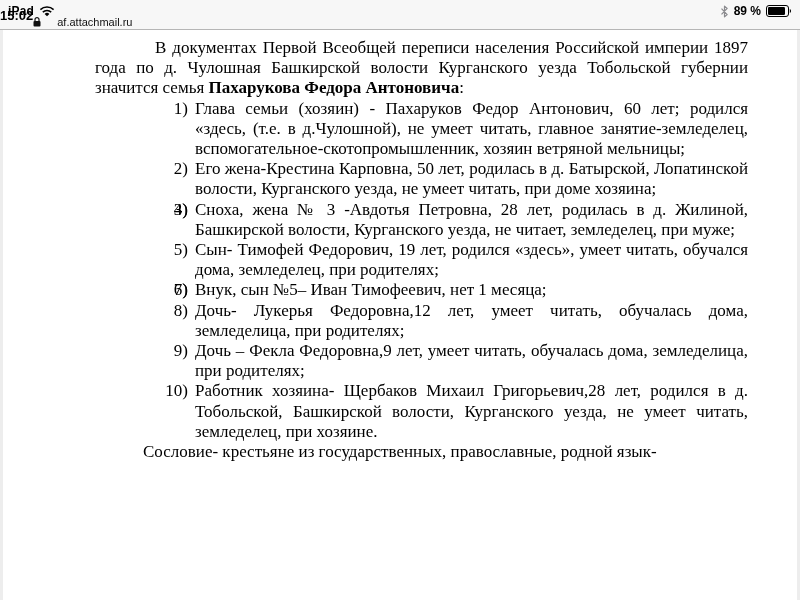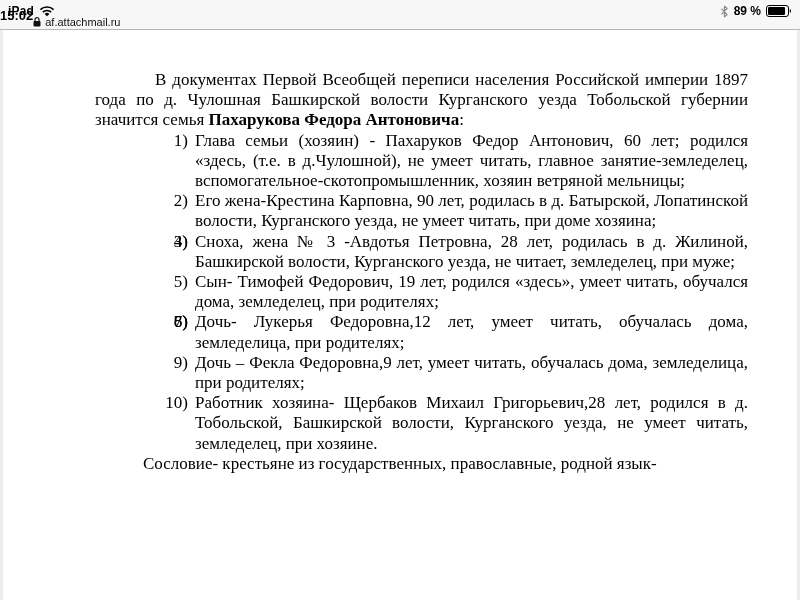--- a/index.html
+++ b/index.html
@@ -28,39 +28,38 @@
     position: absolute; left: 8px; top: 4px;
     display: flex; align-items: center; gap: 5px;
     font-weight: 700; font-size: 12px; letter-spacing: .2px;
   }
   .sb-center {
     position: absolute; left: 0; right: 0; top: 0;
     display: flex; flex-direction: row; align-items: center;
   }
   .sb-time { font-weight: 700; font-size: 13px; margin-top: 2px; }
   .sb-url-row {
-    display: flex; align-items: center; gap: 4px;
+    display: flex; align-items: center; gap: 16px;
     font-size: 11px; color: #111; margin-top: 16px;
   }
   .sb-right {
     position: absolute; right: 8px; top: 4px;
     display: flex; align-items: center; gap: 5px;
     font-weight: 700; font-size: 12px;
   }
   .icon svg { display: block; }
 
   
   .battery { display: flex; align-items: center; }
 
   
   .doc {
     padding: 8px 52px 0 95px;
     font-size: 17px; line-height: 20.2px;
     text-align: justify;
-    margin-top: 32px;
   }
   .doc p { margin: 0; }
   .intro { text-indent: 60px; }
   .intro b { font-weight: 700; }
   .list-item { position: relative; padding-left: 100px; }
   .list-item .num {
     position: absolute; left: 0; top: 0; width: 93px;
     text-align: right; text-indent: 0;
   }
   .footer-line { text-indent: 48px; }
@@ -111,25 +110,25 @@
 </div>
 
 <div class="page-edge left"></div>
 <div class="page-edge right"></div>
 
 <div class="doc">
   <p class="intro"><span>В документах Первой Всеобщей переписи населения Российской империи 1897 года по д. Чулошная Башкирской волости Курганского уезда Тобольской губернии значится семья </span><b>Пахарукова Федора Антоновича</b><span>:</span></p>
 
   <div>
     <p class="list-item"><span class="num">1)</span><span>Глава семьи (хозяин) - Пахаруков Федор Антонович, 60 лет; родился «здесь, (т.е. в д.Чулошной), не умеет читать, главное занятие-земледелец, вспомогательное-скотопромышленник, хозяин ветряной мельницы;</span></p>
-    <p class="list-item"><span class="num">2)</span><span>Его жена-Крестина Карповна, 90 лет, родилась в д. Батырской, Лопатинской волости, Курганского уезда, не умеет читать, при доме хозяина;</span></p>
+    <p class="list-item"><span class="num">2)</span><span>Его жена-Крестина Карповна, 50 лет, родилась в д. Батырской, Лопатинской волости, Курганского уезда, не умеет читать, при доме хозяина;</span></p>
     <p class="list-item"><span class="num">3)</span></p>
     <p class="list-item"><span class="num">4)</span><span>Сноха, жена № 3 -Авдотья Петровна, 28 лет, родилась в д. Жилиной, Башкирской волости, Курганского уезда, не читает, земледелец, при муже;</span></p>
     <p class="list-item"><span class="num">5)</span><span>Сын- Тимофей Федорович, 19 лет, родился «здесь», умеет читать, обучался дома, земледелец, при родителях;</span></p>
     <p class="list-item"><span class="num">6)</span></p>
-    <p class="list-item"><span class="num">7)</span></p>
+    <p class="list-item"><span class="num">7)</span><span>Внук, сын №5– Иван Тимофеевич, нет 1 месяца;</span></p>
     <p class="list-item"><span class="num">8)</span><span>Дочь- Лукерья Федоровна,12 лет, умеет читать, обучалась дома, земледелица, при родителях;</span></p>
     <p class="list-item"><span class="num">9)</span><span>Дочь – Фекла Федоровна,9 лет, умеет читать, обучалась дома, земледелица, при родителях;</span></p>
     <p class="list-item"><span class="num">10)</span><span>Работник хозяина- Щербаков Михаил Григорьевич,28 лет, родился в д. Тобольской, Башкирской волости, Курганского уезда, не умеет читать, земледелец, при хозяине.</span></p>
   </div>
 
   <p class="footer-line">Сословие- крестьяне из государственных, православные, родной язык-</p>
 </div>
 
 </body></html>

